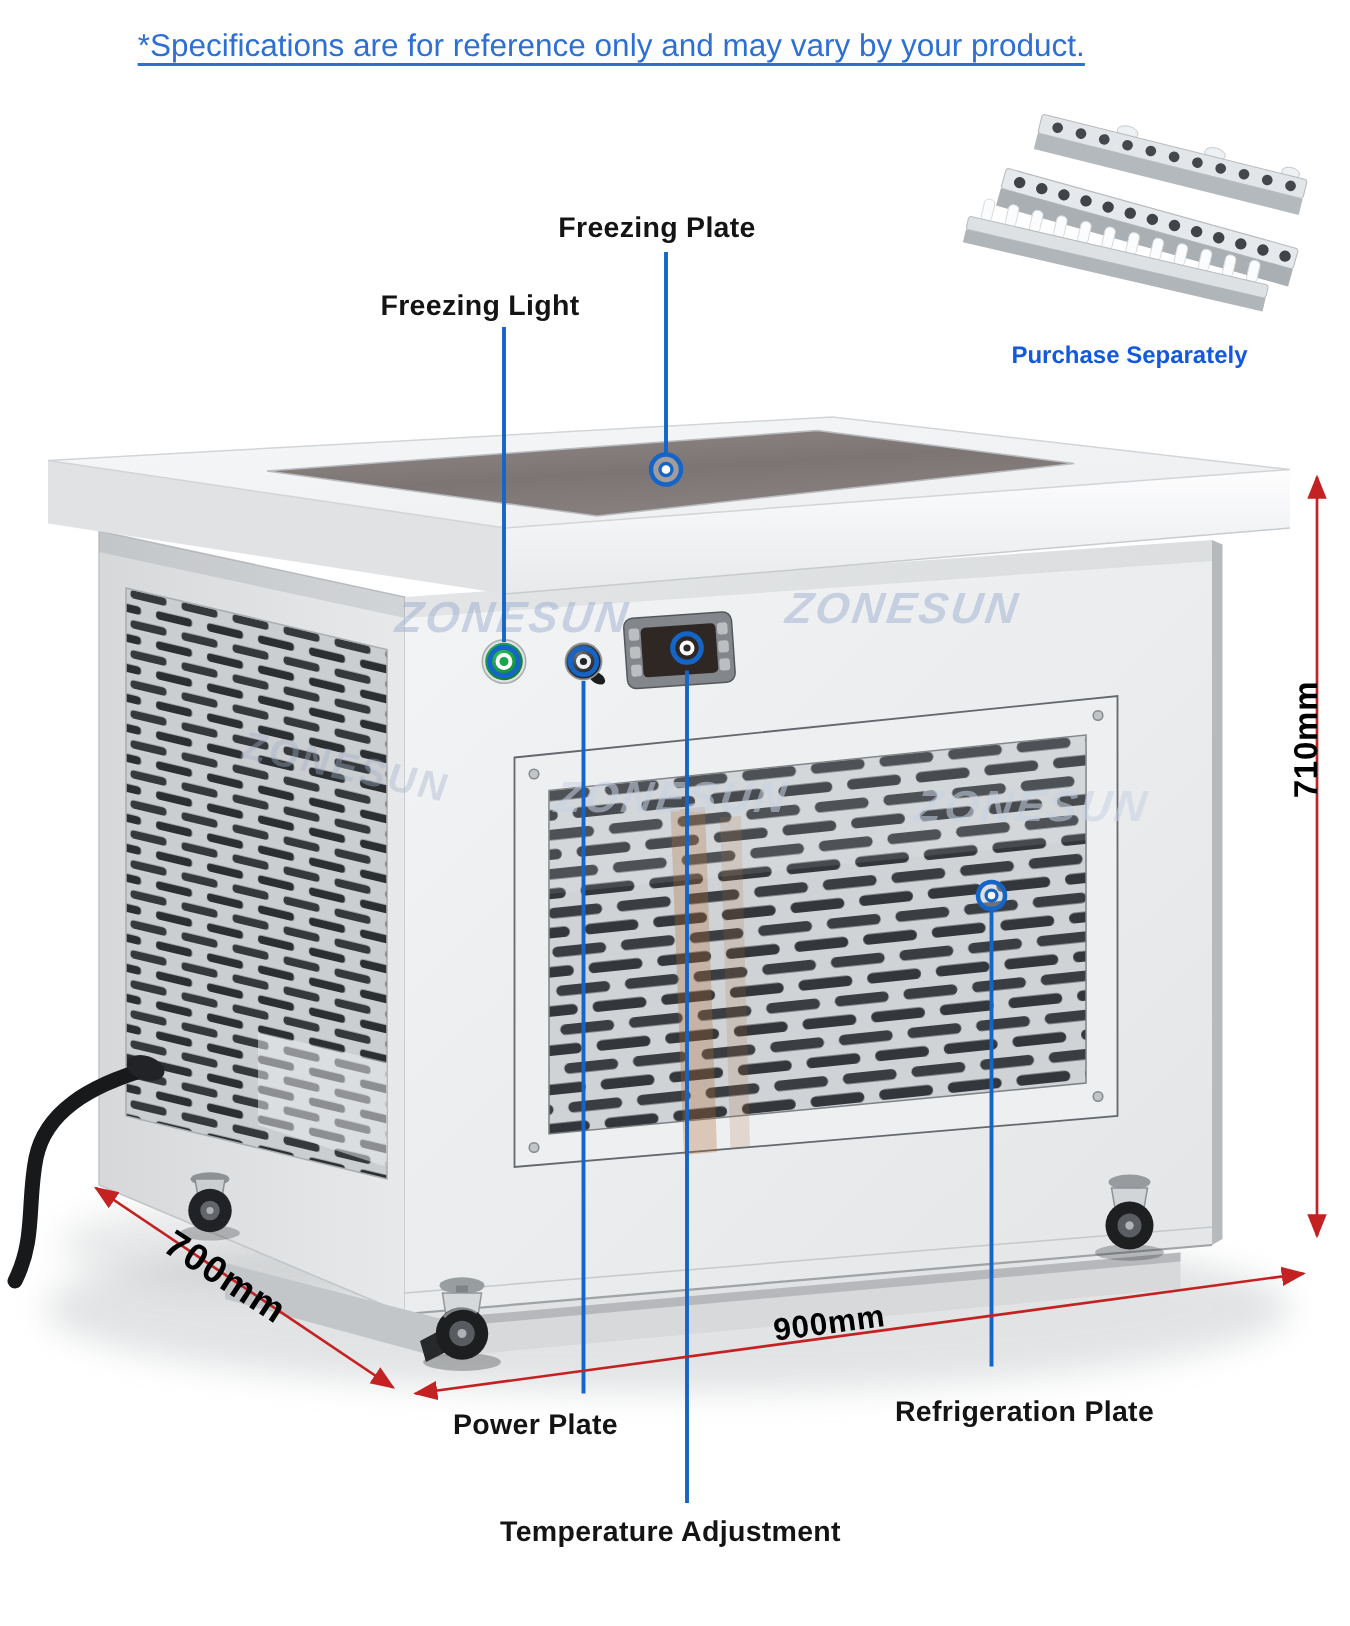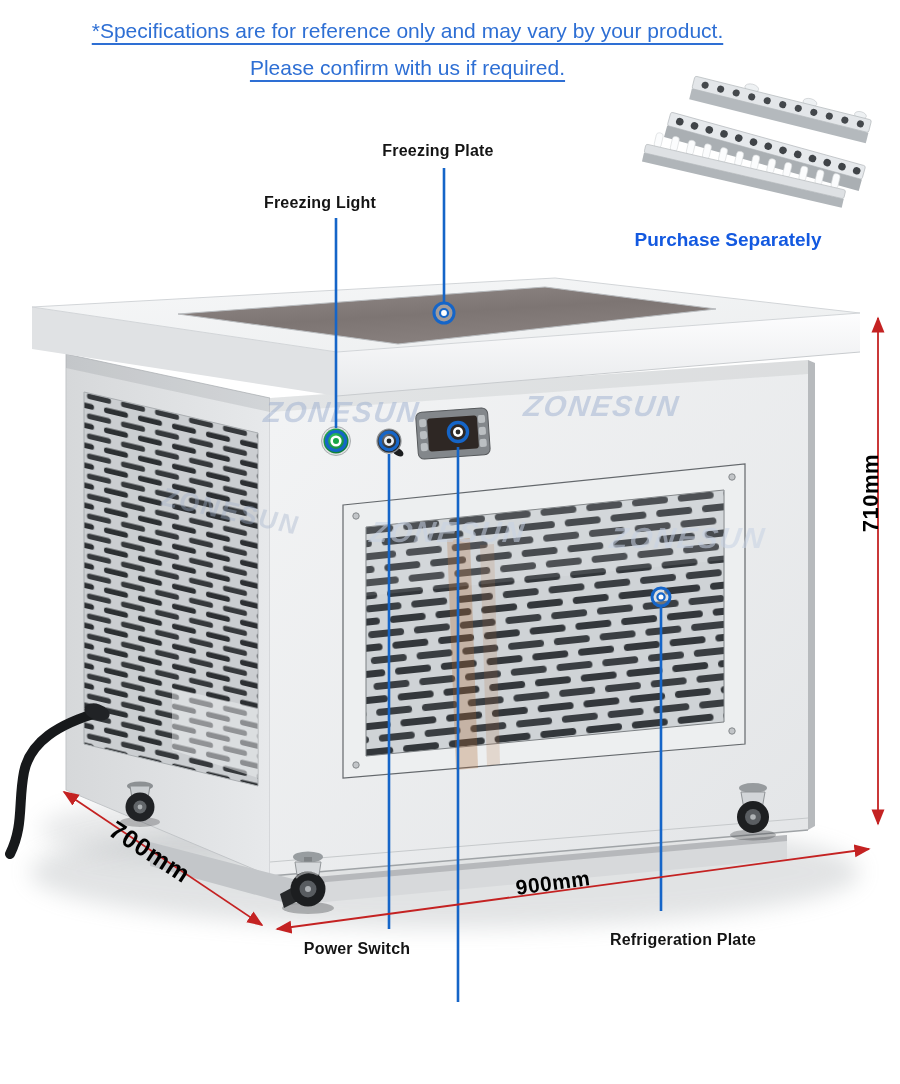--- a/index.html
+++ b/index.html
@@ -7,23 +7,23 @@
     --dimension-red:#c42222; --label-text:#141414;
   }
   html,body{margin:0;padding:0;background:#ffffff;}
   .stage{position:relative;width:900px;height:1084px;background:#ffffff;overflow:hidden;
          font-family:"Liberation Sans","DejaVu Sans",sans-serif;}
   svg{position:absolute;left:0;top:0;}
   .note{position:absolute;left:0;top:12px;width:815px;text-align:center;
         color:var(--note-blue);font-size:21px;font-weight:500;line-height:37px;}
   .note .ln{display:inline-block;text-decoration:underline;text-underline-offset:5px;}
   .callout-label{position:absolute;transform:translateX(-50%);color:var(--label-text);
-        font-size:16px;font-weight:700;white-space:nowrap;letter-spacing:.2px;}
-  .purchase{position:absolute;left:728px;top:229px;transform:translateX(-50%);
-        color:var(--accessory-blue);font-size:19px;font-weight:800;white-space:nowrap;}
+        font-size:19px;font-weight:700;white-space:nowrap;letter-spacing:.2px;}
+  .purchase{position:absolute;left:753px;top:229px;transform:translateX(-50%);
+        color:var(--accessory-blue);font-size:16px;font-weight:800;white-space:nowrap;}
   .dim{position:absolute;color:#000;font-weight:700;white-space:nowrap;}
   .dim-700{left:150px;top:852px;font-size:25px;transform:translate(-50%,-50%) rotate(33deg);letter-spacing:1px;}
   .dim-900{left:553px;top:883px;font-size:21px;transform:translate(-50%,-50%) rotate(-7.6deg);letter-spacing:.5px;}
   .dim-710{left:871px;top:493px;font-size:22px;transform:translate(-50%,-50%) rotate(-90deg);letter-spacing:.5px;}
   .wm{position:absolute;font-style:italic;font-weight:700;letter-spacing:2px;
       color:rgba(148,168,205,.45);font-size:29px;transform:skewX(-8deg);pointer-events:none;}
   .wm.on-grille{color:rgba(198,210,228,.55);}
   .wm.on-side{color:rgba(160,176,202,.38);transform:skewX(-8deg) skewY(12deg);font-size:26px;}
   .annot{pointer-events:none;}
   .callout-line{stroke:var(--callout-blue);stroke-width:2.6;fill:none;}
@@ -258,27 +258,27 @@
         <circle class="ring-inner" cx="661" cy="597" r="3.6"></circle>
       </g>
 
     <line class="dim-line" x1="64" y1="792" x2="262" y2="925" marker-start="url(#arr)" marker-end="url(#arr)"></line>
     <line class="dim-line" x1="277" y1="929" x2="869" y2="849" marker-start="url(#arr)" marker-end="url(#arr)"></line>
     <line class="dim-line" x1="878" y1="318" x2="878" y2="824" marker-start="url(#arr)" marker-end="url(#arr)"></line>
   </svg>
 
   <div class="note">
     <span class="ln">*Specifications are for reference only and may vary by your product.</span><br>
-    <span class="ln">Please confirm with us if required.</span>
   </div>
 
   <div class="purchase">Purchase Separately</div>
 
   <div class="callout-label" style="left:438px;top:142px;">Freezing Plate</div>
   <div class="callout-label" style="left:320px;top:194px;">Freezing Light</div>
-  <div class="callout-label" style="left:357px;top:940px;">Power Switch</div>
+  <div class="callout-label" style="left:357px;top:940px;">Power Plate</div>
+  <div class="callout-label" style="left:447px;top:1011px;">Temperature Adjustment</div>
   <div class="callout-label" style="left:683px;top:931px;">Refrigeration Plate</div>
 
   <div class="dim dim-700">700mm</div>
   <div class="dim dim-900">900mm</div>
   <div class="dim dim-710">710mm</div>
 
 </div>
 
 </body></html>

